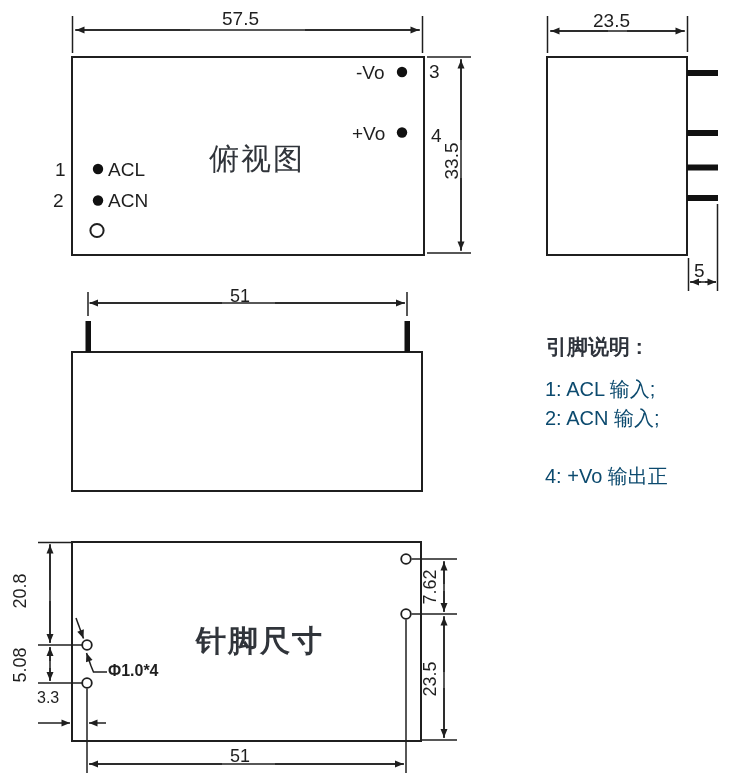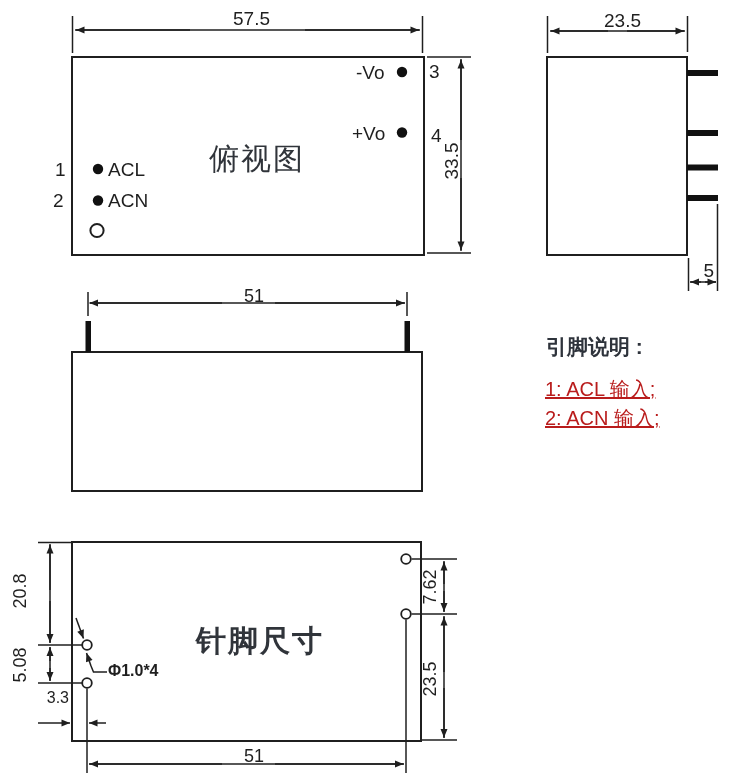--- a/index.html
+++ b/index.html
@@ -19,43 +19,42 @@
   svg circle.hole{fill:#ffffff;stroke-width:1.8;}
   svg circle.open{fill:none;stroke-width:2;}
   svg polyline{fill:none;}
   .t{
     position:absolute;
     color:#1f1f1f;
     font-size:19px;
     line-height:22px;
     white-space:nowrap;
   }
-  .ctr{text-align:right;}
+  .ctr{text-align:left;}
   .rot{
     height:22px;
     transform:rotate(-90deg);
     transform-origin:center center;
     text-align:center;
   }
   .cn{
     font-family:"Liberation Serif",serif;
     font-size:30px;
     letter-spacing:2px;
     color:#30343a;
   }
   .callout{font-weight:600;font-size:16px;}
   .legend-h{
     font-weight:bold;
     font-size:21px;
     color:#2e333b;
   }
   .legend-i{
     font-size:20px;
-    color:#b91c1c;
-    text-decoration:underline;
+    color:#0c4a6e;
   }
 </style>
 </head>
 <body>
 
 <div id="stage">
 
   <svg width="750" height="783" viewBox="0 0 750 783">
     <defs>
       <marker id="ah" markerUnits="userSpaceOnUse" markerWidth="10" markerHeight="8" refX="9" refY="4" orient="auto">
@@ -177,20 +176,21 @@
   <span class="t" style="left:108px;top:190px;">ACN</span>
 
   <span class="t ctr" style="left:593px;top:10px;width:48px;">23.5</span>
   <span class="t ctr" style="left:694px;top:260px;width:20px;">5</span>
 
   <span class="t ctr" style="left:230px;top:285px;width:34px;font-size:18px;">51</span>
 
   <span class="t legend-h" style="left:546px;top:336px;">引脚说明 :</span>
   <span class="t legend-i" style="left:545px;top:378px;">1: ACL 输入;</span>
   <span class="t legend-i" style="left:545px;top:407px;">2: ACN 输入;</span>
+  <span class="t legend-i" style="left:545px;top:465px;">4: +Vo 输出正</span>
 
   <span class="t ctr rot" style="left:-4px;top:580px;width:48px;font-size:18px;">20.8</span>
   <span class="t ctr rot" style="left:-4px;top:654px;width:48px;font-size:18px;">5.08</span>
   <span class="t ctr" style="left:37px;top:687px;width:32px;font-size:16px;">3.3</span>
   <span class="t callout" style="left:108px;top:660px;">Φ1.0*4</span>
   <span class="t cn" style="left:196px;top:630px;font-weight:bold;">针脚尺寸</span>
   <span class="t ctr rot" style="left:406px;top:576px;width:48px;font-size:18px;">7.62</span>
   <span class="t ctr rot" style="left:406px;top:668px;width:48px;font-size:18px;">23.5</span>
   <span class="t ctr" style="left:230px;top:745px;width:34px;font-size:18px;">51</span>
 

